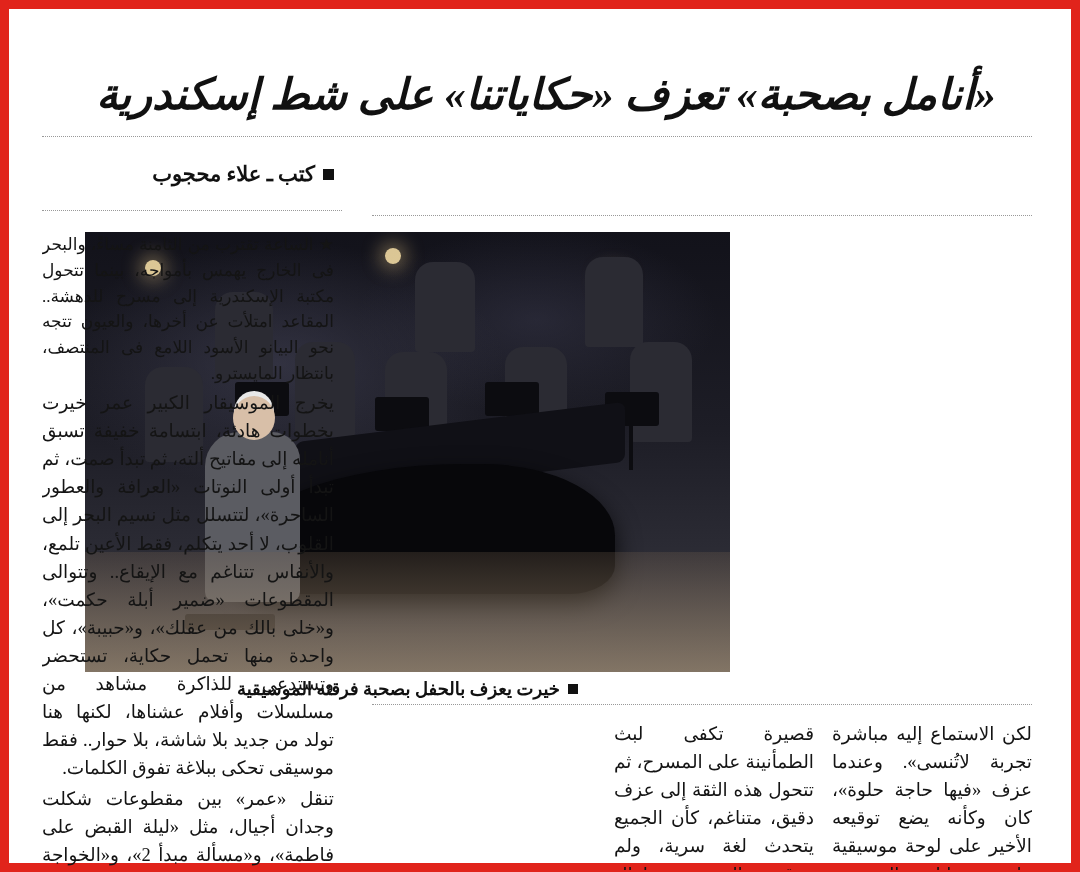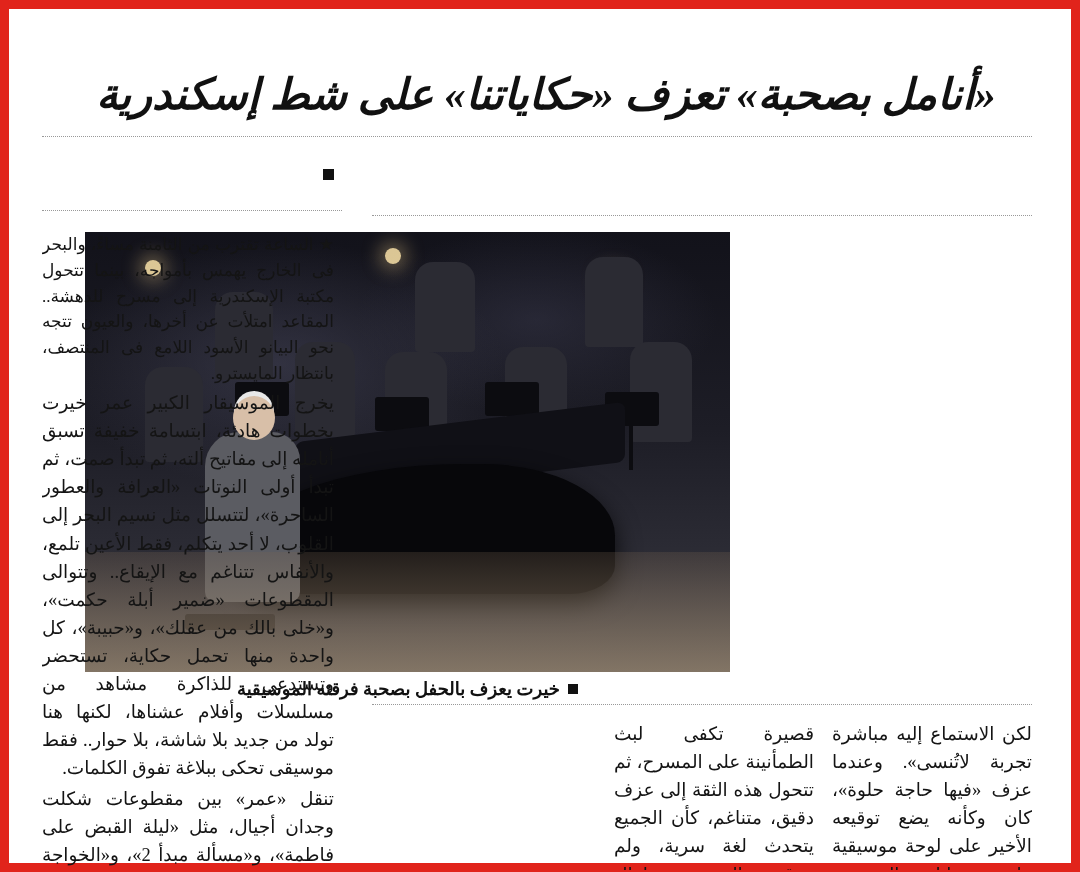--- a/index.html
+++ b/index.html
@@ -272,21 +272,21 @@
   <div class="frame-right"></div>
   <div class="frame-bottom"></div>
 
   <div class="inner">
 
     <h1 class="headline">«أنامل بصحبة» تعزف «حكاياتنا» على شط إسكندرية</h1>
 
     <div class="rule rule-under-headline"></div>
 
     <div class="byline">
-      <span class="sq"></span>
+      <span class="sq"></span><span>كتب ـ علاء محجوب</span>
     </div>
 
     <div class="rule rule-under-byline"></div>
     <div class="rule rule-left-top"></div>
 
     <div class="photo-wrap">
       <div class="photo">
         <div class="stage-dark"></div>
 
         <div class="spot" style="left:60px; top:28px;"></div>

